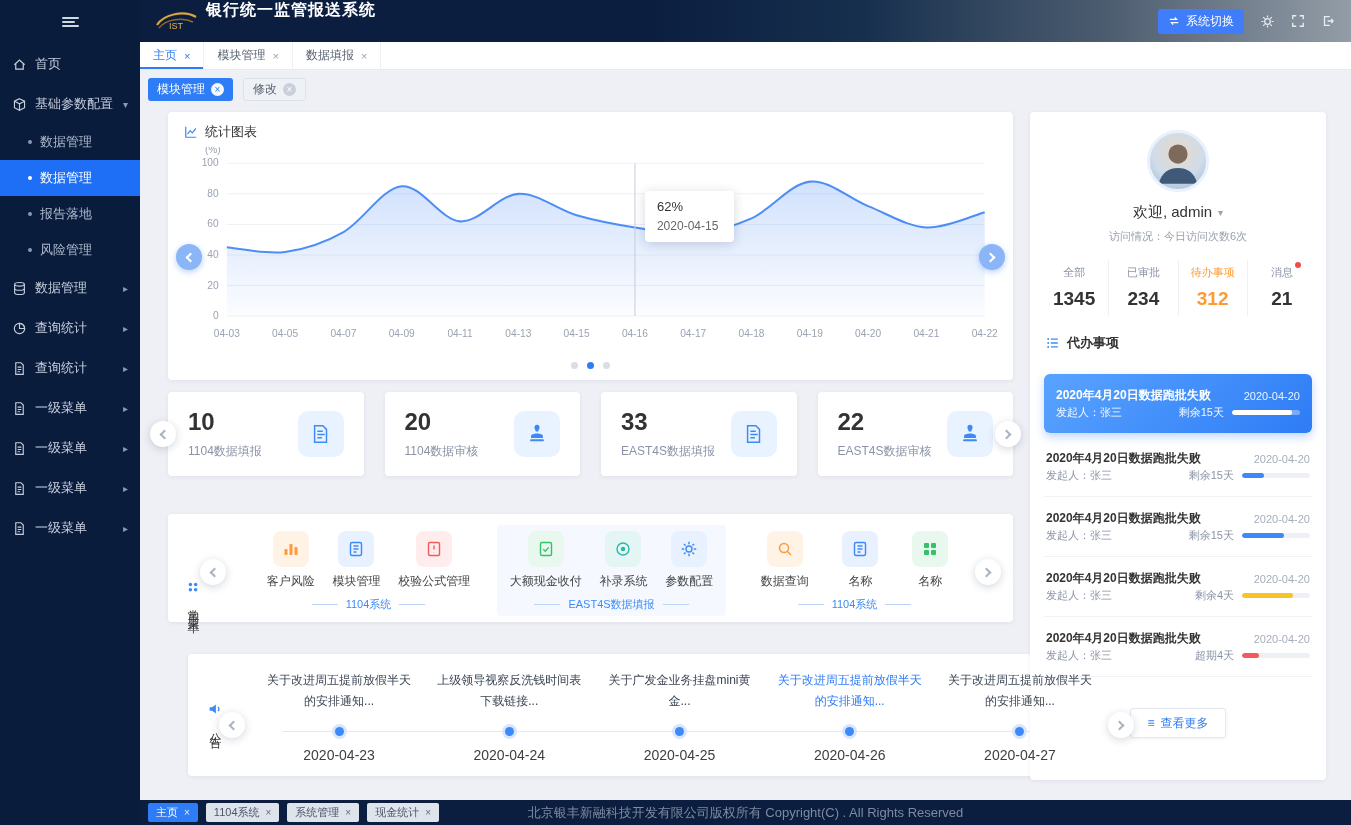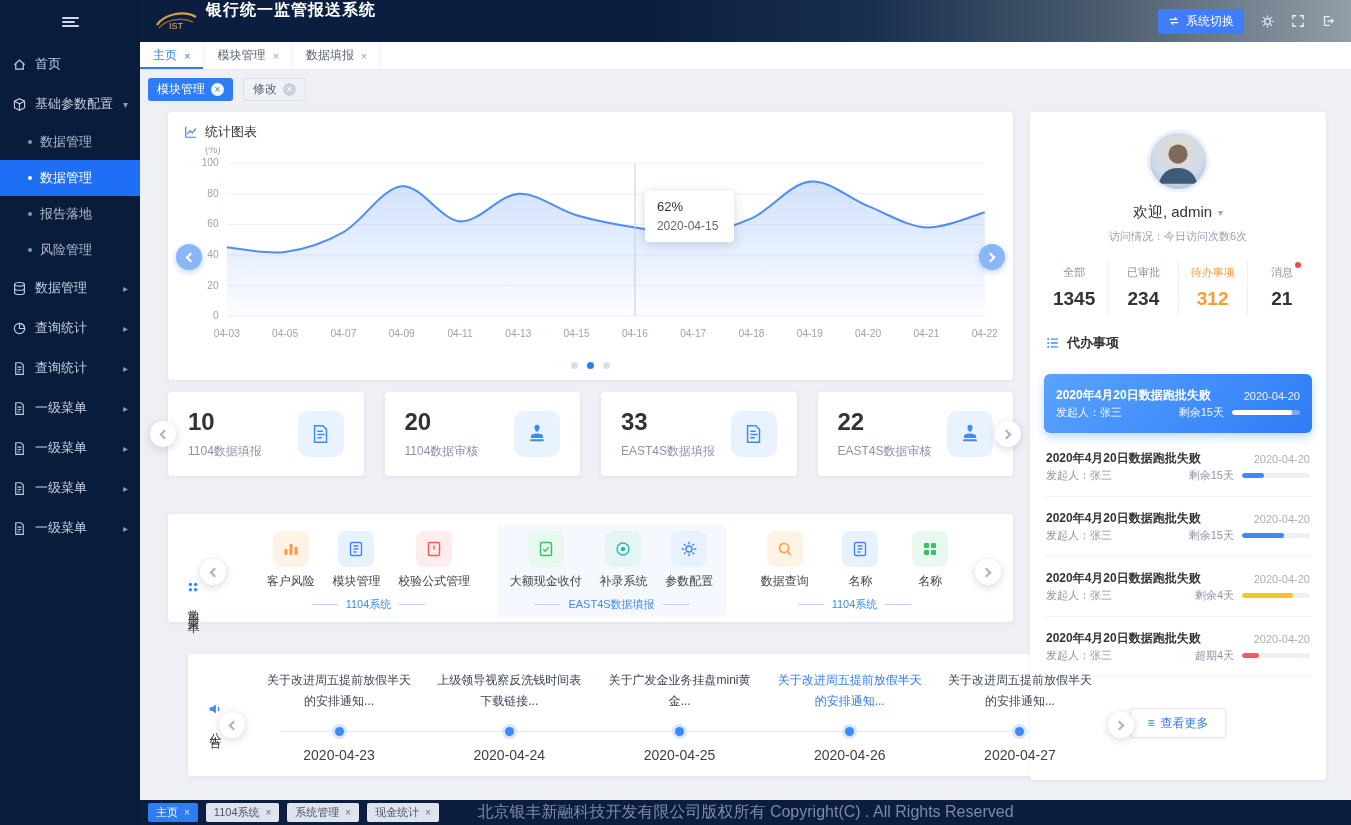--- a/index.html
+++ b/index.html
@@ -131,21 +131,21 @@
   .t-bar{width:68px;height:5px;border-radius:3px;background:#edf0f5;overflow:hidden;display:inline-block;}
   .todo-item.active .t-bar{background:rgba(255,255,255,.35);}
   .t-fill{display:block;height:100%;border-radius:3px;}
   .view-more{display:flex;align-items:center;gap:6px;margin:15px auto 0;height:30px;padding:0 16px;background:#fff;border:1px solid #e3e8f1;border-radius:3px;color:#2e7cf6;font-size:12px;cursor:pointer;font-family:inherit;box-shadow:0 1px 3px rgba(16,36,66,.06);}
 
   
   .bottombar{position:absolute;left:140px;bottom:0;width:1211px;height:25px;background:#0b1e40;display:flex;align-items:center;gap:8px;padding:0 8px;z-index:6;}
   .bottom-tab{height:19px;display:flex;align-items:center;gap:6px;padding:0 8px;font-size:11px;border-radius:2px;background:#dfe4ec;color:#4a5568;cursor:pointer;}
   .bottom-tab.active{background:#2e7cf6;color:#fff;}
   .bottom-tab .tx{font-size:10px;opacity:.85;}
-  .copyright{position:absolute;left:50%;transform:translateX(-50%);font-size:16px;color:#7e8aa0;pointer-events:none;white-space:nowrap;}
+  .copyright{position:absolute;left:50%;transform:translateX(-50%);font-size:13px;color:#7e8aa0;pointer-events:none;white-space:nowrap;}
 </style>
 </head>
 <body>
 
 <div class="page">
 
   <aside class="sidebar">
     <div class="burger">
       <span>
           <i></i>

